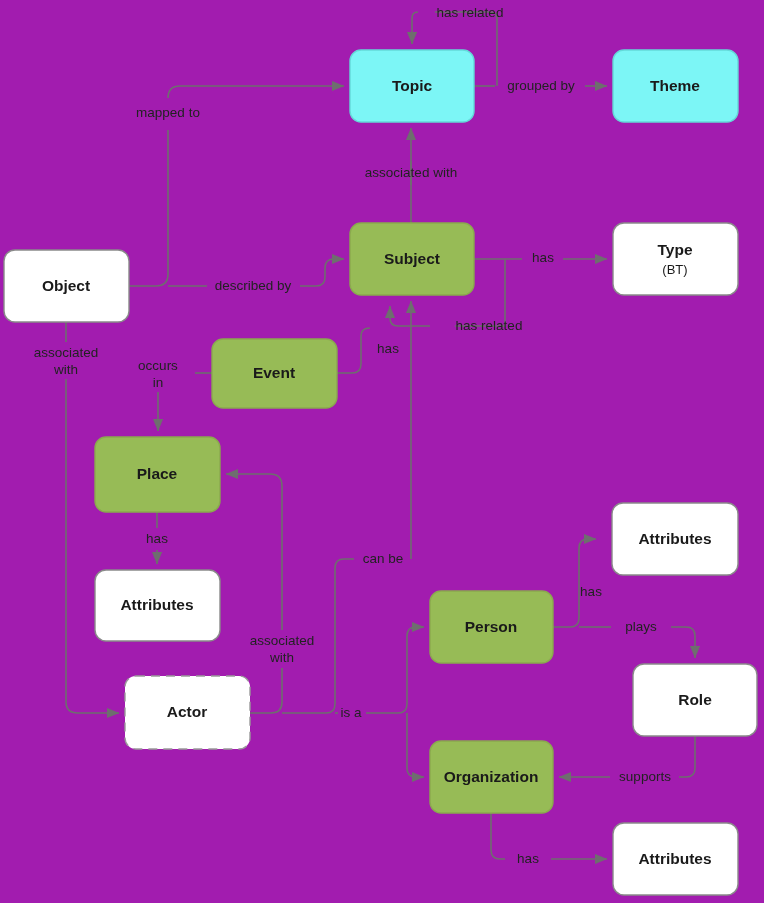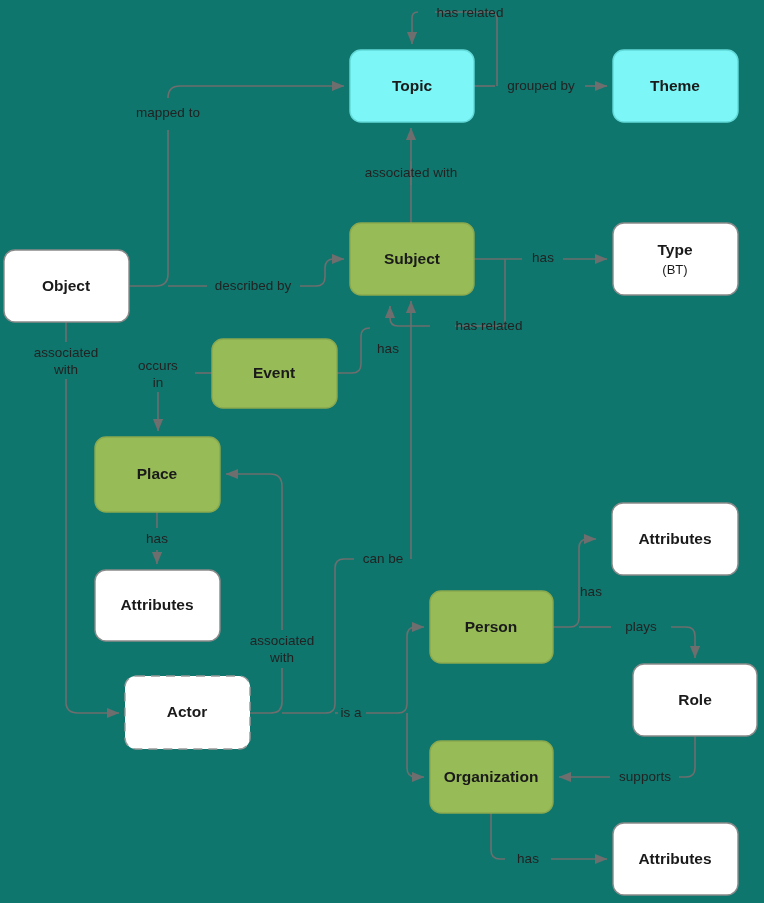--- a/index.html
+++ b/index.html
@@ -7,21 +7,21 @@
     padding: 0;
     background: #ffffff;
   }
   body {
     font-family: "Liberation Sans", sans-serif;
   }
   #canvas {
     position: relative;
     width: 764px;
     height: 903px;
-    background: #0f766e;
+    background: #a21caf;
     overflow: hidden;
   }
   svg#diagram {
     position: absolute;
     left: 0;
     top: 0;
     width: 764px;
     height: 903px;
   }
   .node-rect {

